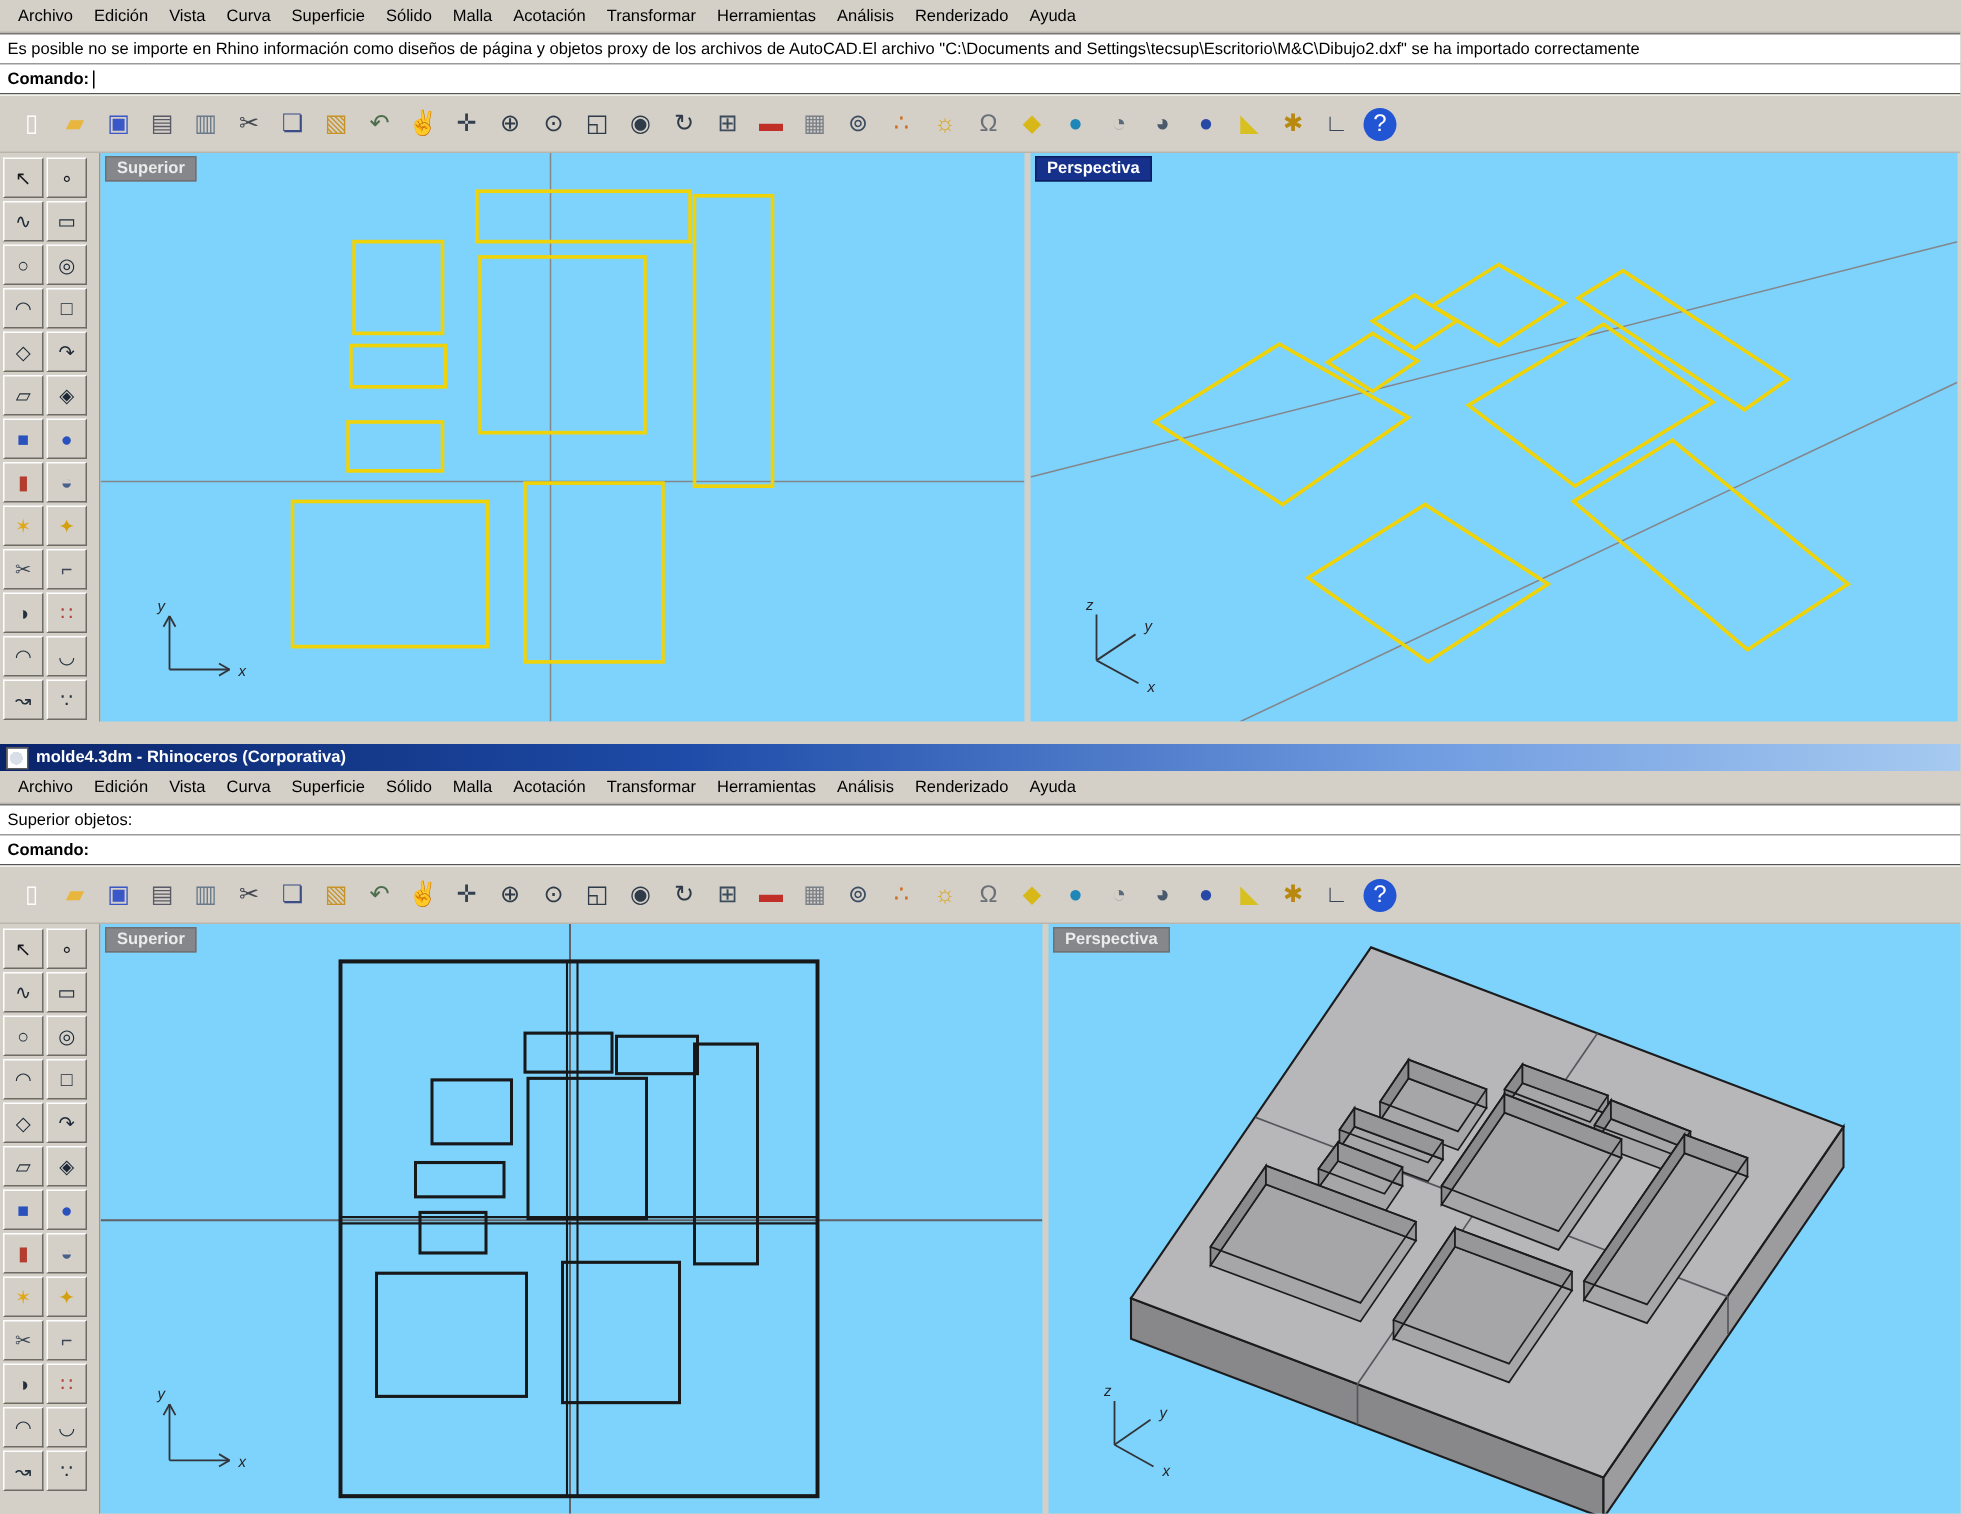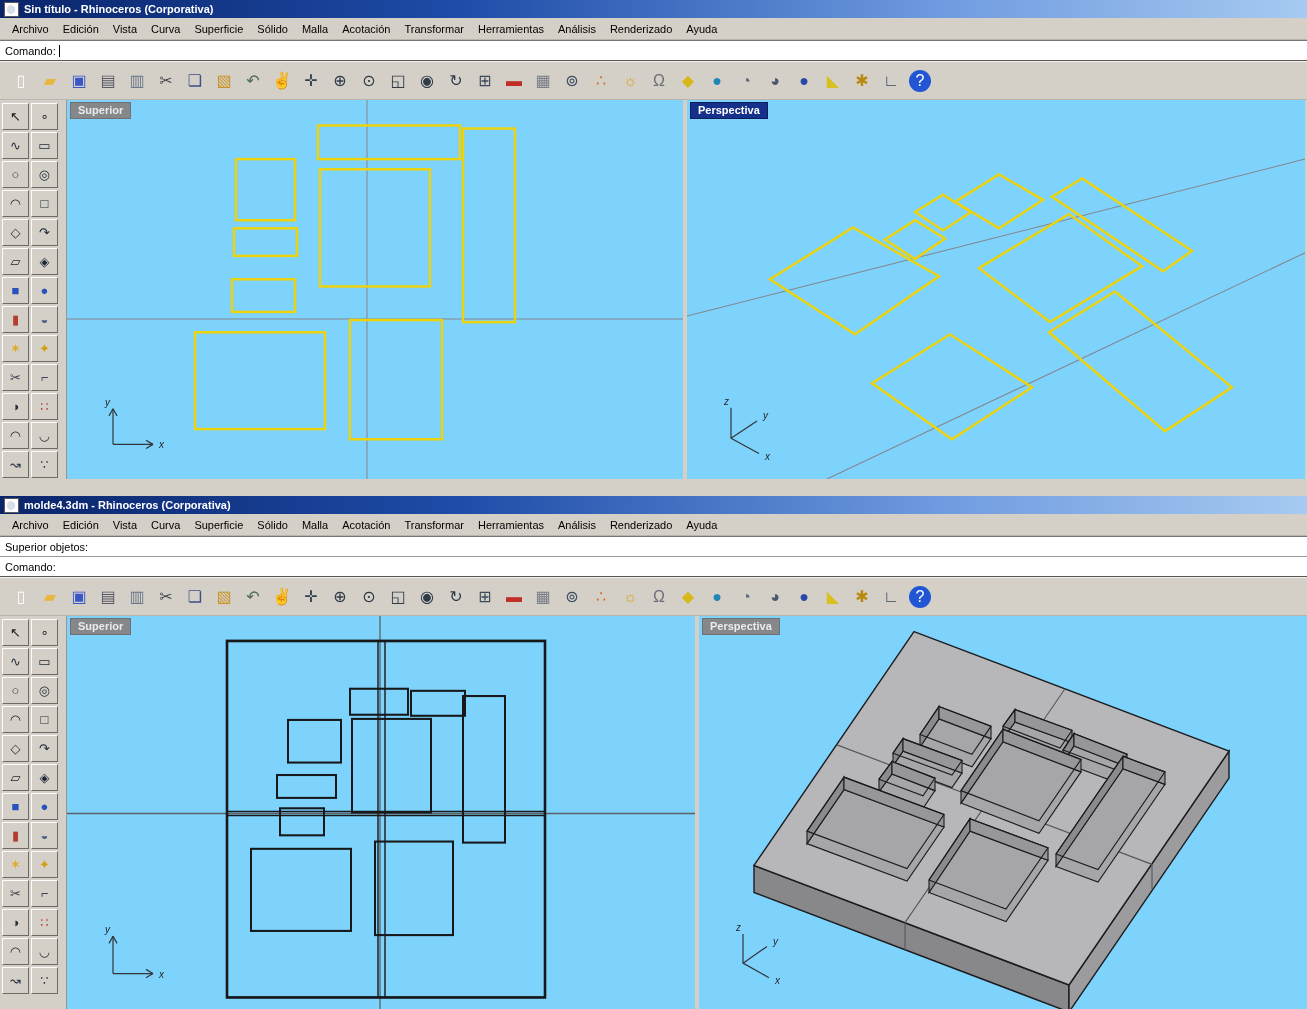--- a/index.html
+++ b/index.html
@@ -13,21 +13,21 @@
   .app-icon{width:13px;height:13px;flex:0 0 auto;border:1px solid #5a5a5a;
     background:radial-gradient(circle at 45% 50%, #d9dfe9 0 44%, #ffffff 45%);}
   .title-text{color:#fff;font-size:11px;font-weight:bold;white-space:nowrap;}
   .menubar{height:21px;background:#d4d0c8;display:flex;align-items:center;padding:0 5px;
     border-bottom:1px solid #b9b5ad;}
   .menu-item{font-size:11px;color:#000;padding:2px 7px;cursor:default;}
   .cmdbox{background:#fff;border-top:1px solid #777;border-bottom:1px solid #555;}
   .cmdrow{height:19px;display:flex;align-items:center;padding:0 5px;font-size:11px;
     white-space:nowrap;overflow:hidden;color:#000;}
   .cmdrow.hist{border-bottom:1px solid #9a9a9a;}
-  .cmdrow.cmd{font-weight:normal;}
+  .cmdrow.cmd{font-weight:bold;}
   .caret{display:inline-block;width:1px;height:12px;background:#000;margin-left:3px;}
   .toolbar{height:37px;background:#d4d0c8;display:flex;align-items:center;padding:0 7px;gap:1px;
     border-top:1px solid #f2f1ea;border-bottom:1px solid #b9b5ad;}
   .tb-btn{width:28px;height:28px;display:flex;align-items:center;justify-content:center;}
   .tb-glyph{font-size:16px;line-height:1;width:22px;height:22px;border-radius:11px;
     display:flex;align-items:center;justify-content:center;}
   .main{display:flex;}
   .w1 .main{height:379px;}
   .w2 .main{height:396px;}
   .palette{width:62px;flex:0 0 auto;background:#d4d0c8;border-right:1px solid #9a968c;
@@ -47,41 +47,40 @@
   .vp-label.inactive{background:#85878b;color:#ebebeb;border:1px solid #6e7074;}
   .vp-label.active{background:#16318c;color:#fff;border:1px solid #0a1c5a;}
   .splitter{width:4px;flex:0 0 auto;background:#d4d0c8;}
   .rightedge{width:7px;flex:0 0 auto;background:#d4d0c8;}
   svg text{font-family:"Liberation Sans",sans-serif;font-size:10px;font-style:italic;fill:#26262a;}
 </style>
 </head>
 <body>
 
 <div class="win w1">
-  <div class="titlebar">
-    <span class="app-icon"></span>
-    <span class="title-text">Sin título - Rhinoceros (Corporativa)</span>
-  </div>
   <div class="menubar">
 
   <span class="menu-item">Archivo</span>
       <span class="menu-item">Edición</span>
       <span class="menu-item">Vista</span>
       <span class="menu-item">Curva</span>
       <span class="menu-item">Superficie</span>
       <span class="menu-item">Sólido</span>
       <span class="menu-item">Malla</span>
       <span class="menu-item">Acotación</span>
       <span class="menu-item">Transformar</span>
       <span class="menu-item">Herramientas</span>
       <span class="menu-item">Análisis</span>
       <span class="menu-item">Renderizado</span>
       <span class="menu-item">Ayuda</span>
     </div>
   <div class="cmdbox">
+    <div class="cmdrow hist">
+      <span>Es posible no se importe en Rhino información como diseños de página y objetos proxy de los archivos de AutoCAD.El archivo "C:\Documents and Settings\tecsup\Escritorio\M&amp;C\Dibujo2.dxf" se ha importado correctamente</span>
+    </div>
     <div class="cmdrow cmd">
       <span>Comando:</span>
       <span class="caret"></span>
     </div>
   </div>
   <div class="toolbar">
 
       <span class="tb-btn">
         <span class="tb-glyph" style="color: rgb(253, 253, 253);">▯</span>
       </span>

